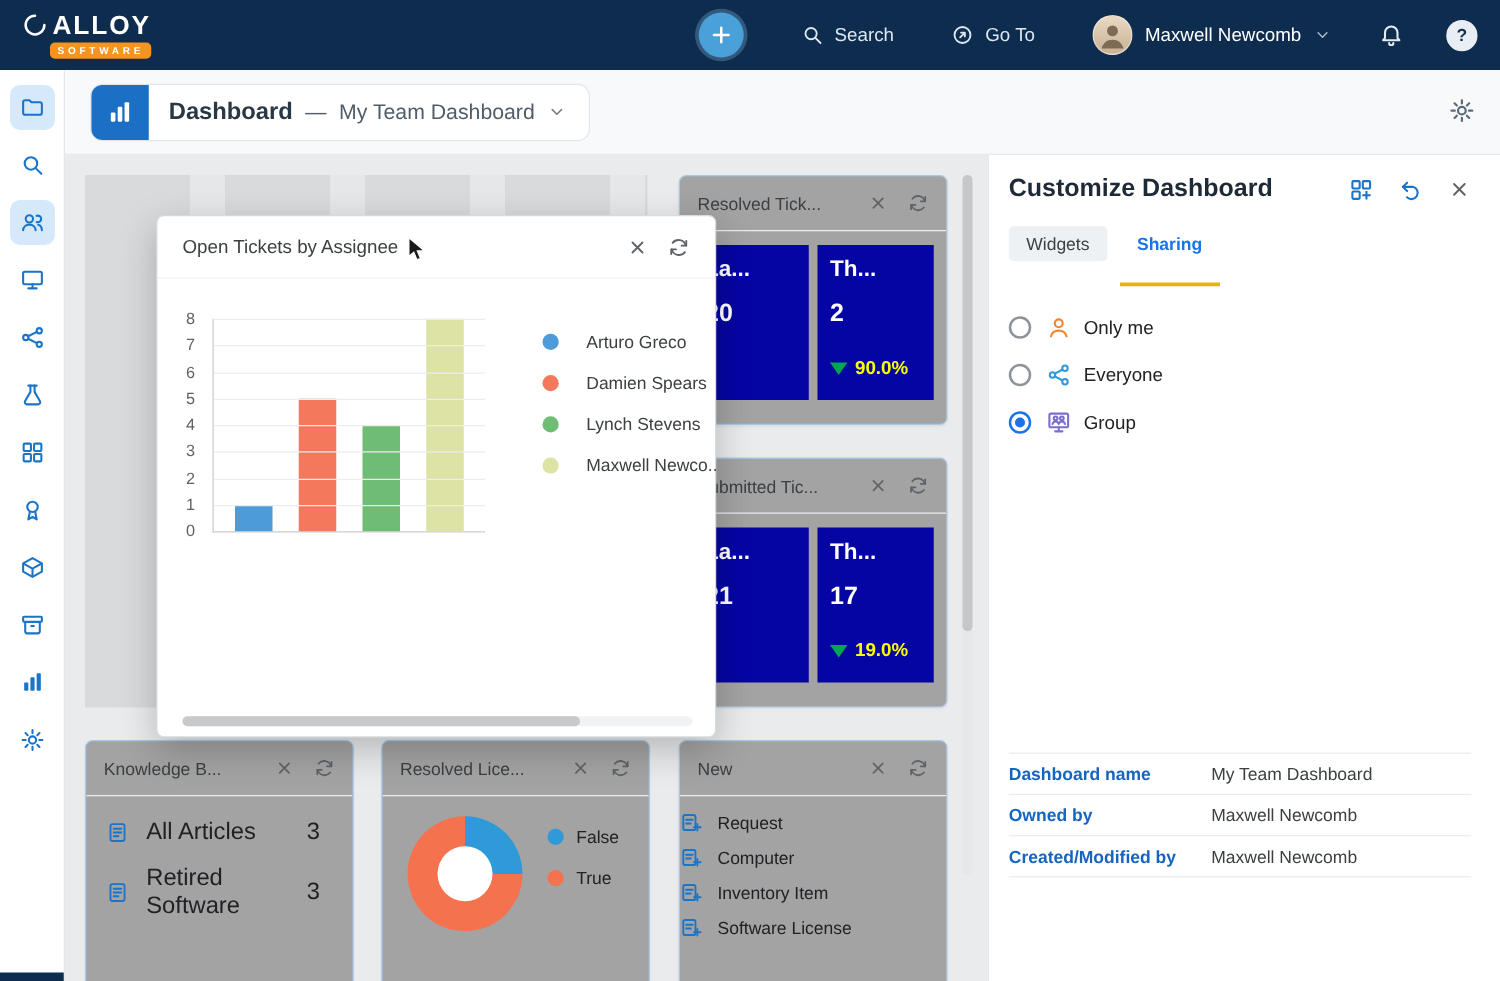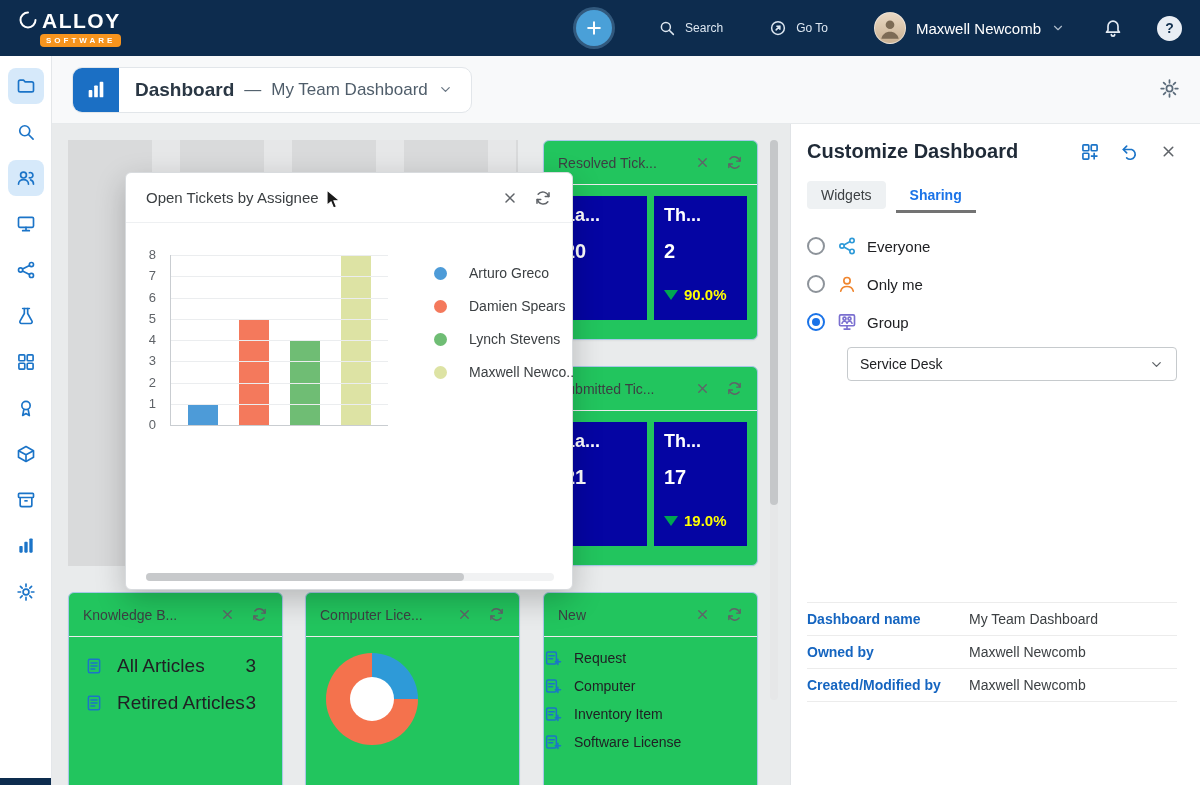--- a/index.html
+++ b/index.html
@@ -7,21 +7,21 @@
 
   
   .topbar { height:56px; background:#0d2c4e; display:flex; align-items:center; padding:0 18px; position:relative; z-index:40; }
   .brand { display:flex; flex-direction:column; align-items:flex-start; line-height:1; }
   .brand-row { display:flex; align-items:center; color:#fff; }
   .brand-swirl { margin-right:4px; }
   .brand-name { font-size:21px; font-weight:bold; letter-spacing:1.5px; color:#fff; }
   .brand-badge { margin-top:3px; margin-left:22px; background:#f7941d; color:#fff; font-size:8px; font-weight:bold; letter-spacing:3px; padding:3px 6px 2px; border-radius:4px; }
   .tb-right { margin-left:auto; display:flex; align-items:center; }
   .add-btn { width:36px; height:36px; border-radius:50%; background:#4aa0d8; box-shadow:0 0 0 3px rgba(120,175,215,.35); color:#fff; display:grid; place-items:center; margin-right:46px; cursor:pointer; border:none; }
-  .tb-link { display:flex; align-items:center; gap:9px; color:#dde7f1; font-size:12px; margin-right:46px; cursor:pointer; }
+  .tb-link { display:flex; align-items:center; gap:9px; color:#dde7f1; font-size:15px; margin-right:46px; cursor:pointer; }
   .user-chip { display:flex; align-items:center; gap:10px; color:#fff; font-size:15px; margin-right:38px; cursor:pointer; }
   .avatar { width:32px; height:32px; border-radius:50%; background:linear-gradient(#ead9c4,#c9b193); border:1px solid rgba(255,255,255,.45); display:grid; place-items:center; overflow:hidden; }
   .chev-small { color:#aebccb; }
   .bell-btn { color:#e4ebf3; margin-right:34px; cursor:pointer; background:none; border:none; }
   .help-btn { width:25px; height:25px; border-radius:50%; background:#e9eef4; color:#13314f; font-weight:bold; font-size:14px; display:grid; place-items:center; border:none; cursor:pointer; }
 
   
   .app { display:flex; height:734px; }
   .sidebar { width:52px; background:#fff; border-right:1px solid #e4e7ea; display:flex; flex-direction:column; align-items:center; padding-top:12px; position:relative; z-index:5; flex:none; }
   .side-item { width:36px; height:36px; border-radius:8px; display:grid; place-items:center; color:#1b74c8; margin-bottom:10px; cursor:pointer; flex:none; }
@@ -36,21 +36,21 @@
   .ph-title { font-size:19px; font-weight:bold; color:#2a3744; }
   .ph-sub { font-size:17px; color:#4f5d6a; margin-left:10px; display:flex; align-items:center; gap:10px; }
   .ph-gear { margin-left:auto; color:#5b6b7a; background:none; border:none; cursor:pointer; }
 
   
   .content { flex:1; display:flex; min-height:0; }
   .canvas { position:relative; width:738px; flex:none; background:#e9ebec; overflow:hidden; }
   .placeholder { position:absolute; left:16px; top:16px; width:450px; height:426px;
       background:repeating-linear-gradient(90deg,#d9dadb 0 84px,#e6e7e8 84px 112px); }
 
-  .widget { position:absolute; background:#22c55e; border:1px solid #a8c8e8; border-radius:6px; overflow:hidden; box-shadow:0 1px 2px rgba(0,0,0,.05); }
+  .widget { position:absolute; background:#a3a3a3; border:1px solid #a8c8e8; border-radius:6px; overflow:hidden; box-shadow:0 1px 2px rgba(0,0,0,.05); }
   .w-header { height:44px; display:flex; align-items:center; padding:0 14px; border-bottom:1px solid #ededee; }
   .w-title { flex:1; font-size:14px; color:#3c4043; white-space:nowrap; overflow:hidden; }
   .w-btn { color:#5f6368; margin-left:16px; background:none; border:none; cursor:pointer; display:grid; place-items:center; }
 
   .tiles { display:flex; gap:7px; padding:11px 10px; }
   .tile { flex:1; height:124px; background:#0505a3; color:#fff; padding:9px 10px; display:flex; flex-direction:column; }
   .tile-label { font-size:18px; font-weight:bold; }
   .tile-value { font-size:20px; font-weight:bold; margin-top:14px; }
   .tile-delta { margin-top:auto; margin-bottom:8px; display:flex; align-items:center; gap:6px; font-size:15px; font-weight:bold; color:#ffff00; }
   .tri-down { width:0; height:0; border-left:7px solid transparent; border-right:7px solid transparent; border-top:10px solid #00a651; }
@@ -94,21 +94,21 @@
 
   
   .right-panel { flex:1; background:#fff; border-left:1px solid #e0e3e6; padding:16px 24px 0 16px; position:relative; }
   .p-head { display:flex; align-items:center; }
   .p-title { font-size:20px; font-weight:bold; color:#1f2a37; flex:1; }
   .icon-btn { background:none; border:none; cursor:pointer; margin-left:20px; display:grid; place-items:center; }
   .icon-blue { color:#1b74c8; } .icon-gray { color:#5f6368; }
   .tabs { display:flex; gap:10px; margin-top:18px; align-items:flex-start; }
   .tab { font-size:14px; padding:6px 14px; cursor:pointer; border:none; background:transparent; }
   .tab-widgets { background:#eef1f3; border-radius:4px; color:#3c4043; }
-  .tab-sharing { color:#1a73e8; font-weight:bold; border-bottom:3px solid #737373; padding-bottom:7px; }
+  .tab-sharing { color:#1a73e8; font-weight:bold; border-bottom:3px solid #eab308; padding-bottom:23px; }
   .shared-title { margin-top:30px; font-size:15px; font-weight:bold; color:#202124; }
   .share-options { margin-top:14px; }
   .share-option { display:flex; align-items:center; height:38px; cursor:pointer; }
   .radio { width:18px; height:18px; border-radius:50%; border:2px solid #8d939a; flex:none; position:relative; background:#fff; }
   .share-option.selected .radio { border-color:#1a73e8; }
   .share-option.selected .radio::after { content:""; position:absolute; inset:3px; border-radius:50%; background:#1a73e8; }
   .share-icon { margin:0 10px 0 12px; display:grid; place-items:center; }
   .opt-label { color:#202124; font-size:15px; }
   .group-select { margin:6px 0 0 40px; width:330px; height:34px; border:1px solid #c6cacd; border-radius:4px; display:flex; align-items:center; padding:0 12px; font-size:14px; color:#202124; background:#fff; cursor:pointer; }
   .group-select .sel-chev { margin-left:auto; color:#5f6368; }
@@ -523,42 +523,52 @@
                 </span>
               <span>All Articles</span>
               <span class="kb-count">3</span>
             </div>
             <div class="kb-row">
               <span class="ricon">
                   <svg width="18" height="18">
                     <use href="#i-filestack"></use>
                   </svg>
                 </span>
-              <span>Retired Articles</span>
+              <span>Retired Software</span>
               <span class="kb-count">3</span>
             </div>
           </div>
         </section>
 
         <section class="widget" style="left:253px; top:468px; width:215px; height:200px;">
           <div class="w-header">
-            <span class="w-title">Computer Lice...</span>
+            <span class="w-title">Resolved Lice...</span>
             <button class="w-btn">
                 <svg width="15" height="15">
                   <use href="#i-close"></use>
                 </svg>
               </button>
             <button class="w-btn">
                 <svg width="17" height="17">
                   <use href="#i-refresh"></use>
                 </svg>
               </button>
           </div>
           <div class="sw-body">
             <div class="donut" style="background: conic-gradient(rgb(46, 154, 216) 0deg, rgb(46, 154, 216) 90deg, rgb(244, 114, 77) 90deg, rgb(244, 114, 77) 360deg);"></div>
+            <div class="sw-legend">
+              <div class="sw-leg-row">
+                <span class="sw-dot" style="background: rgb(46, 154, 216);"></span>
+                <span>False</span>
+              </div>
+              <div class="sw-leg-row">
+                <span class="sw-dot" style="background: rgb(244, 114, 77);"></span>
+                <span>True</span>
+              </div>
+            </div>
           </div>
         </section>
 
         <section class="widget" style="left:491px; top:468px; width:215px; height:200px;">
           <div class="w-header">
             <span class="w-title">New</span>
             <button class="w-btn">
                 <svg width="15" height="15">
                   <use href="#i-close"></use>
                 </svg>
@@ -698,53 +708,47 @@
 
         <div class="tabs">
           <button class="tab tab-widgets">Widgets</button>
           <button class="tab tab-sharing">Sharing</button>
         </div>
 
 
         <div class="share-options">
           <div class="share-option">
             <span class="radio"></span>
+            <span class="share-icon" style="color:#f0862f">
+                <svg width="20" height="20">
+                  <use href="#i-person"></use>
+                </svg>
+              </span>
+            <span class="opt-label">Only me</span>
+          </div>
+          <div class="share-option">
+            <span class="radio"></span>
             <span class="share-icon" style="color:#2e9ad8">
                 <svg width="20" height="20">
                   <use href="#i-share"></use>
                 </svg>
               </span>
             <span class="opt-label">Everyone</span>
-          </div>
-          <div class="share-option">
-            <span class="radio"></span>
-            <span class="share-icon" style="color:#f0862f">
-                <svg width="20" height="20">
-                  <use href="#i-person"></use>
-                </svg>
-              </span>
-            <span class="opt-label">Only me</span>
           </div>
           <div class="share-option selected">
             <span class="radio"></span>
             <span class="share-icon" style="color:#7a6fd0">
                 <svg width="20" height="20">
                   <use href="#i-group"></use>
                 </svg>
               </span>
             <span class="opt-label">Group</span>
           </div>
         </div>
 
-        <div class="group-select">
-          <span>Service Desk</span>
-          <svg class="sel-chev" width="15" height="15">
-              <use href="#i-chevron"></use>
-            </svg>
-        </div>
 
         <div class="info">
           <div class="info-row">
             <span class="info-label">Dashboard name</span>
             <span class="info-value">My Team Dashboard</span>
           </div>
           <div class="info-row">
             <span class="info-label">Owned by</span>
             <span class="info-value">Maxwell Newcomb</span>
           </div>

